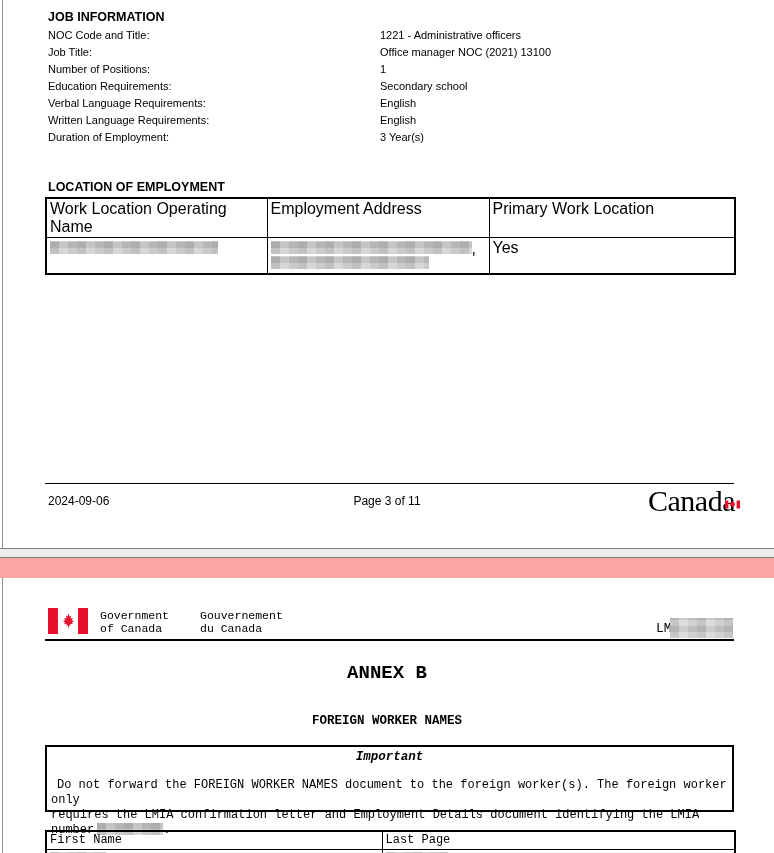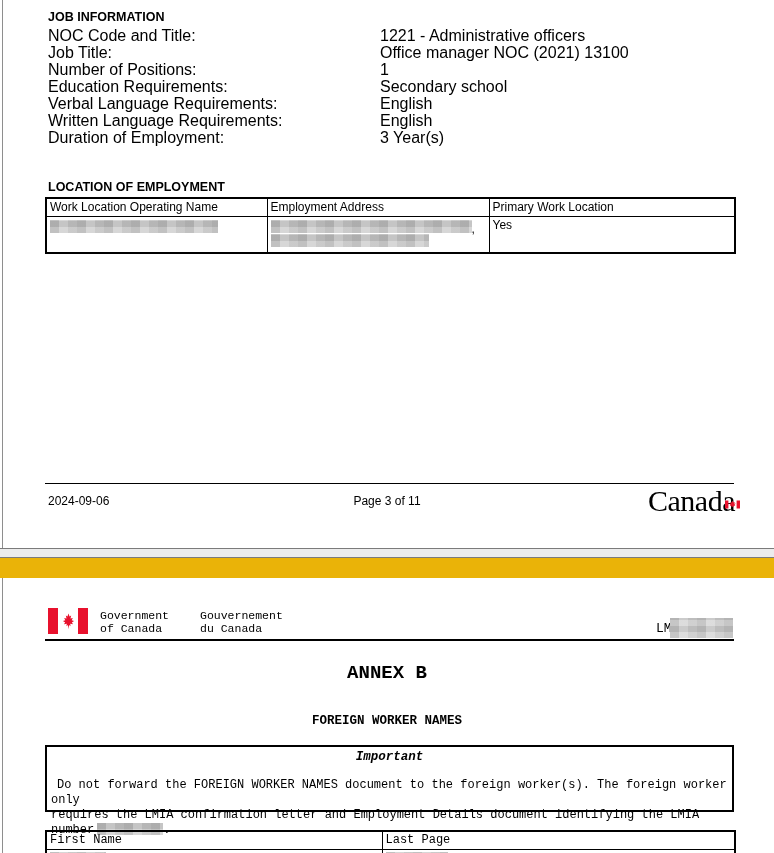--- a/index.html
+++ b/index.html
@@ -1,41 +1,41 @@
 <!DOCTYPE html>
 <html><head>
 <meta charset="utf-8">
 <style>
   html,body{margin:0;padding:0;background:#fff;}
-  .canvas{position:relative;width:774px;height:853px;background:#eab308;overflow:hidden;
+  .canvas{position:relative;width:774px;height:853px;background:#fca5a5;overflow:hidden;
           font-family:"Liberation Sans",sans-serif;color:#000;}
   .page{position:absolute;left:0;width:774px;background:#fff;}
   .page-edge{position:absolute;left:2px;width:1px;background:#8e8e8e;}
   .page1{top:0;height:548px;}
   .separator{position:absolute;top:548px;left:0;width:774px;height:10px;background:#ececec;
              border-top:1px solid #7b7b7b;border-bottom:1px solid #7b7b7b;box-sizing:border-box;}
   .page2{top:578px;height:295px;overflow:hidden;font-family:Liberation Mono, monospace;}
 
   
   .redact{display:inline-block;background-color:#c6c6c6;
     background-image:
       repeating-linear-gradient(90deg,rgba(0,0,0,.08) 0 9px,rgba(255,255,255,.14) 9px 18px,rgba(0,0,0,.03) 18px 27px),
       repeating-linear-gradient(0deg,rgba(255,255,255,.20) 0 6px,rgba(0,0,0,.05) 6px 12px);}
   .redact-light{background-color:#cdcdcd;}
 
   
   .job-heading{position:absolute;left:48px;top:10px;font-size:12.5px;font-weight:bold;}
-  .fields{position:absolute;left:48px;top:27px;font-size:16px;line-height:17px;}
+  .fields{position:absolute;left:48px;top:27px;font-size:11px;line-height:17px;}
   .frow{display:flex;}
   .flabel{width:332px;flex:0 0 332px;}
   .loc-heading{position:absolute;left:48px;top:180px;font-size:12.5px;font-weight:bold;}
   table.loc{position:absolute;left:45px;top:197px;width:689px;border-collapse:collapse;
             table-layout:fixed;font-size:12px;border:2px solid #000;}
   table.loc th,table.loc td{border:1px solid #000;padding:1px 2px 1px 3px;text-align:left;
-            font-weight:normal;vertical-align:top;font-size:12px;}
+            font-weight:normal;vertical-align:top;font-size:16px;}
   table.loc th{height:15px;}
   table.loc td{height:33px;}
   .cell-line{height:16px;}
   .footer-rule{position:absolute;left:45px;top:483px;width:689px;border-top:1px solid #000;}
   .footer-date{position:absolute;left:48px;top:494px;font-size:12px;}
   .footer-page{position:absolute;left:0;top:494px;width:774px;text-align:center;font-size:12px;}
   .wordmark{position:absolute;left:648px;top:484px;font-family:Liberation Serif, serif;
             font-size:30px;letter-spacing:-0.5px;}
   .wm-flag{position:absolute;right:-5px;top:-2px;}
 

